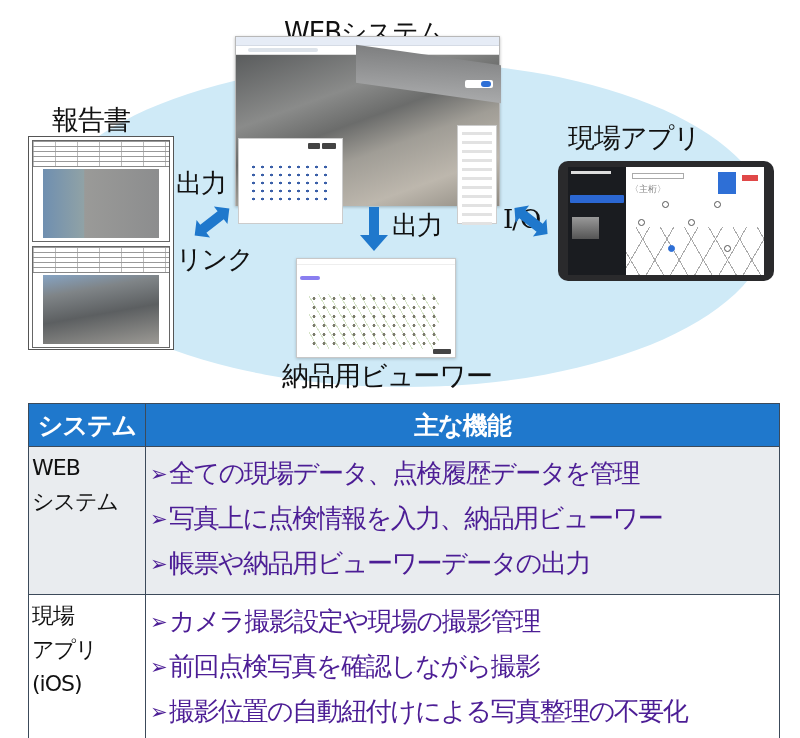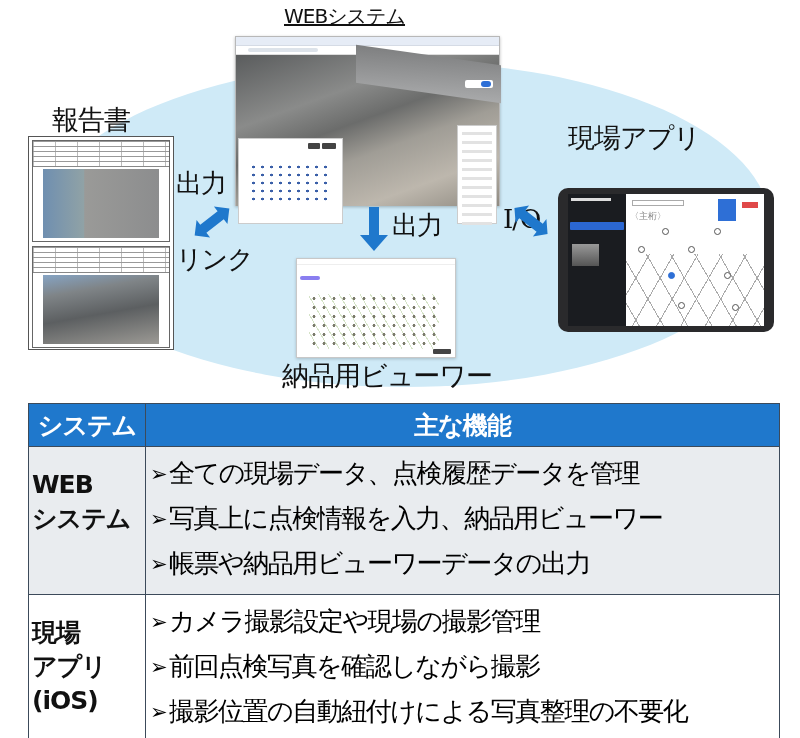--- a/index.html
+++ b/index.html
@@ -5,21 +5,21 @@
     * { box-sizing: border-box; margin: 0; padding: 0; }
     html, body { width: 800px; height: 738px; background: #ffffff; overflow: hidden; }
     body { position: relative; font-family: "DejaVu Sans", "Liberation Sans", sans-serif; color: #111; }
 
     .diagram { position: absolute; left: 0; top: 0; width: 800px; height: 400px; }
     .ellipse {
       position: absolute; left: 40px; top: 62px; width: 730px; height: 325px;
       border-radius: 50%; background: #cfeaf7;
     }
     .label { position: absolute; font-size: 26px; line-height: 1; color: #111; white-space: nowrap; letter-spacing: -1px; }
-    .label.title-web { left: 284px; top: 6px; font-size: 20px; text-decoration: underline; }
+    .label.title-web { left: 284px; top: 19px; font-size: 26px; }
     .label.title-report { left: 52px; top: 106px; font-size: 27px; }
     .label.title-app { left: 568px; top: 124px; font-size: 27px; }
     .label.title-viewer { left: 282px; top: 362px; font-size: 27px; }
     .label.out-left { left: 176px; top: 170px; }
     .label.link-left { left: 176px; top: 246px; text-align: right; }
     .label.out-center { left: 392px; top: 212px; }
     .label.io-right { left: 503px; top: 170px; font-family: "DejaVu Serif", "Liberation Serif", serif; margin-top: 36px; }
 
     
     .web-window {
@@ -57,21 +57,21 @@
     
     .viewer { position: absolute; left: 296px; top: 258px; width: 160px; height: 100px; background: #fff; border: 1px solid #c8c8c8; box-shadow: 0 1px 3px rgba(0,0,0,.2); }
     .viewer .bar { height: 6px; border-bottom: 1px solid #eee; }
     .viewer .pill { position: absolute; left: 3px; top: 17px; width: 20px; height: 4px; background: #8a7ef0; border-radius: 2px; }
     .viewer .net { position: absolute; left: 12px; top: 35px; width: 130px; height: 55px;
       background-image: radial-gradient(circle, #7a7a6a 1.2px, transparent 1.8px), repeating-linear-gradient(60deg, transparent 0 8px, #d5e3c7 8px 9px);
       background-size: 10px 9px, auto; }
     .viewer .corner { position: absolute; right: 4px; bottom: 3px; width: 18px; height: 5px; background: #444; border-radius: 1px; }
 
     
-    .tablet { position: absolute; left: 558px; top: 161px; width: 216px; height: 144px; background: #2a2a2c; border-radius: 10px; padding: 6px 10px 6px 10px; margin-top: 27px; }
+    .tablet { position: absolute; left: 558px; top: 161px; width: 216px; height: 120px; background: #2a2a2c; border-radius: 10px; padding: 6px 10px 6px 10px; }
     .tablet .screen { position: relative; width: 100%; height: 100%; background: #fff; overflow: hidden; }
     .tablet .side { position: absolute; left: 0; top: 0; width: 58px; height: 100%; background: #1a1c20; }
     .tablet .side .hdr { position: absolute; left: 3px; top: 4px; width: 40px; height: 3px; background: #ddd; }
     .tablet .side .btn { position: absolute; left: 2px; top: 28px; width: 54px; height: 8px; background: #2b67d2; border-radius: 1px; }
     .tablet .side .thumb { position: absolute; left: 4px; top: 50px; width: 27px; height: 22px; background: linear-gradient(180deg,#999,#555); }
     .tablet .main { position: absolute; left: 58px; top: 0; right: 0; bottom: 0;
       background-image: repeating-linear-gradient(60deg, transparent 0 20px, #aaa 20px 21px), repeating-linear-gradient(120deg, transparent 0 20px, #aaa 20px 21px);
       background-position: 0 60px; }
     .tablet .main .white-top { position: absolute; left: 0; top: 0; right: 0; height: 60px; background: #fff; }
     .tablet .bluebox { position: absolute; right: 28px; top: 5px; width: 18px; height: 22px; background: #2e6fd6; }
@@ -82,25 +82,25 @@
     .tablet .dot.blue { background: #2e6fd6; border-color: #2e6fd6; }
 
     
     .arrow { position: absolute; }
 
     
     .func-table { position: absolute; left: 28px; top: 403px; width: 752px; border-collapse: collapse; table-layout: fixed; }
     .func-table th, .func-table td { border: 1.5px solid #3c4a5a; vertical-align: top; }
     .func-table th { background: #1f78cc; color: #fff; font-weight: bold; font-size: 25px; height: 43px; text-align: center; vertical-align: middle; letter-spacing: -1px; }
     .func-table th.sys-h { width: 117px; }
-    .func-table td.sys { font-weight: bold; font-size: 25px; line-height: 34px; padding: 21px 0 0 3px; letter-spacing: -1px; }
+    .func-table td.sys { font-weight: normal; font-size: 22px; line-height: 34px; padding: 4px 0 0 3px; letter-spacing: -1px; }
     .func-table td.feat { padding: 4px 0 8px 4px; }
     .func-table tr.web td { background: #e9ecef; height: 142px; }
     .func-table tr.app td { background: #ffffff; height: 139px; }
-    .feat-item { font-size: 26px; line-height: 44px; white-space: nowrap; letter-spacing: -1.5px; color: #000000; }
+    .feat-item { font-size: 26px; line-height: 44px; white-space: nowrap; letter-spacing: -1.5px; color: #4c1d95; }
     .feat-item .bullet { display: inline-block; font-size: 21px; margin-right: 3px; vertical-align: 1px; }
   </style>
 </head>
 <body>
 
 <div class="diagram">
   <div class="ellipse"></div>
 
   <div class="label title-web">WEBシステム</div>
   <div class="web-window">

